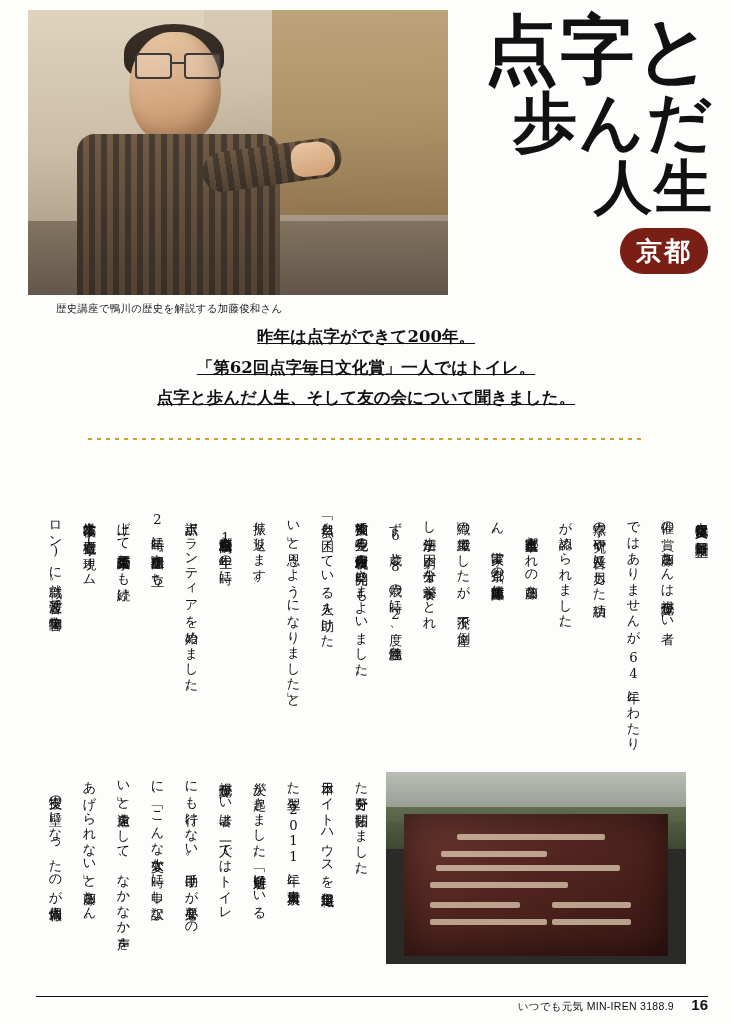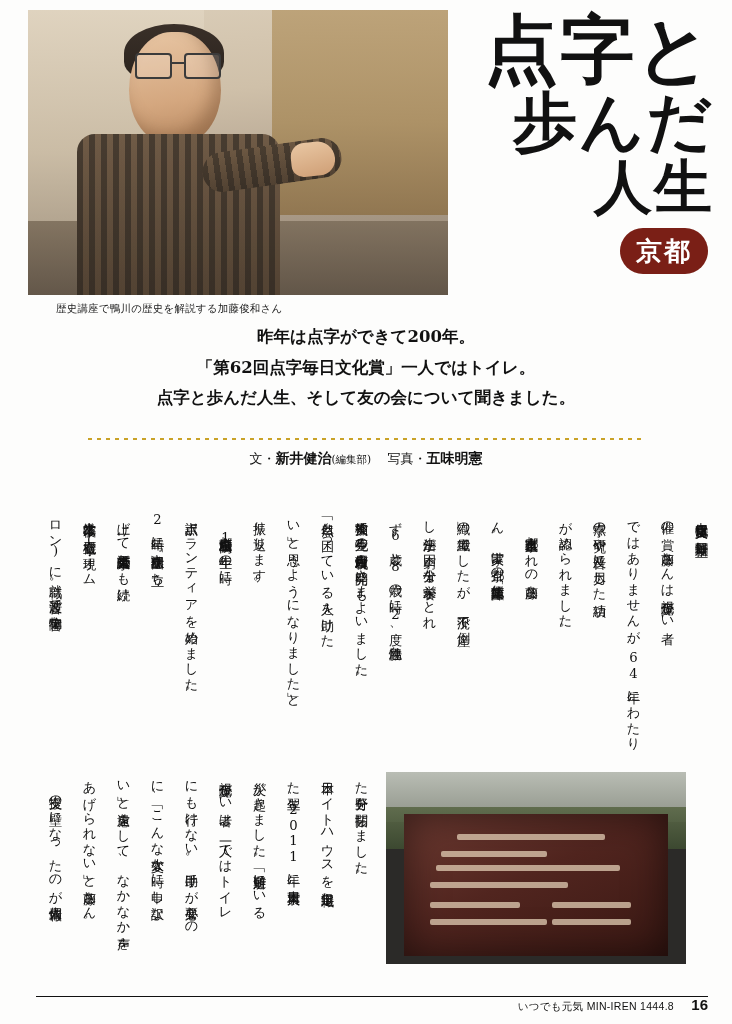--- a/index.html
+++ b/index.html
@@ -195,20 +195,21 @@
     position: absolute;
     left: 60px;
     top: 322px;
     width: 612px;
     text-align: center;
     font-family: "DejaVu Serif", serif;
     font-size: 16.5px;
     line-height: 1.85;
     color: #111;
     font-weight: bold;
+    text-decoration: underline;
   }
   .divider {
     position: absolute;
     left: 88px;
     top: 438px;
     width: 556px;
     height: 2px;
     background-image: repeating-linear-gradient(90deg, #c9a227 0 4px, rgba(0,0,0,0) 4px 9px);
   }
   .byline {
@@ -391,25 +392,20 @@
     </div>
   </div>
 
   <div class="lead">
     <div>昨年は点字ができて200年。</div>
     <div>「第62回点字毎日文化賞」一人ではトイレ。</div>
     <div>点字と歩んだ人生、そして友の会について聞きました。</div>
   </div>
   <div class="divider"></div>
 
-  <div class="byline">
-    <span>文・</span><b>新井健治</b><span class="small">(編集部)</span>
-    &nbsp;&nbsp;
-    <span>写真・</span><b>五味明憲</b>
-  </div>
 
   <div class="cols">
     <div class="col tall c1 vtext">点字毎日文化賞は毎日新聞社主</div>
     <div class="col tall c2 vtext">催の賞。加藤さんは視覚障がい者</div>
     <div class="col tall c3 vtext">ではありませんが、64年にわたり</div>
     <div class="col tall c4 vtext">点字の研究や普及に尽力した功績</div>
     <div class="col tall c5 vtext">が認められました。</div>
     <div class="col tall c6 vtext">　京都市上京区生まれの加藤さ</div>
     <div class="col tall c7 vtext">ん。実家は京都の伝統産業「西陣</div>
     <div class="col tall c8 vtext">織」の織屋でしたが、不況で倒産</div>
@@ -453,16 +449,16 @@
       <div class="mon-line" style="top:36%;width:70%;left:12%;"></div>
       <div class="mon-line" style="top:48%;width:52%;left:10%;"></div>
       <div class="mon-line" style="top:62%;width:34%;left:10%;"></div>
       <div class="mon-line" style="top:74%;width:44%;left:10%;"></div>
       <div class="mon-line" style="top:62%;width:30%;left:56%;"></div>
       <div class="mon-line" style="top:74%;width:30%;left:56%;"></div>
     </div>
   </div>
 
   <div class="footer-rule"></div>
-  <div class="footer-text">いつでも元気 MIN-IREN 1444.8</div>
+  <div class="footer-text">いつでも元気 MIN-IREN 3188.9</div>
   <div class="page-num">16</div>
 
 </div>
 
 </body></html>

